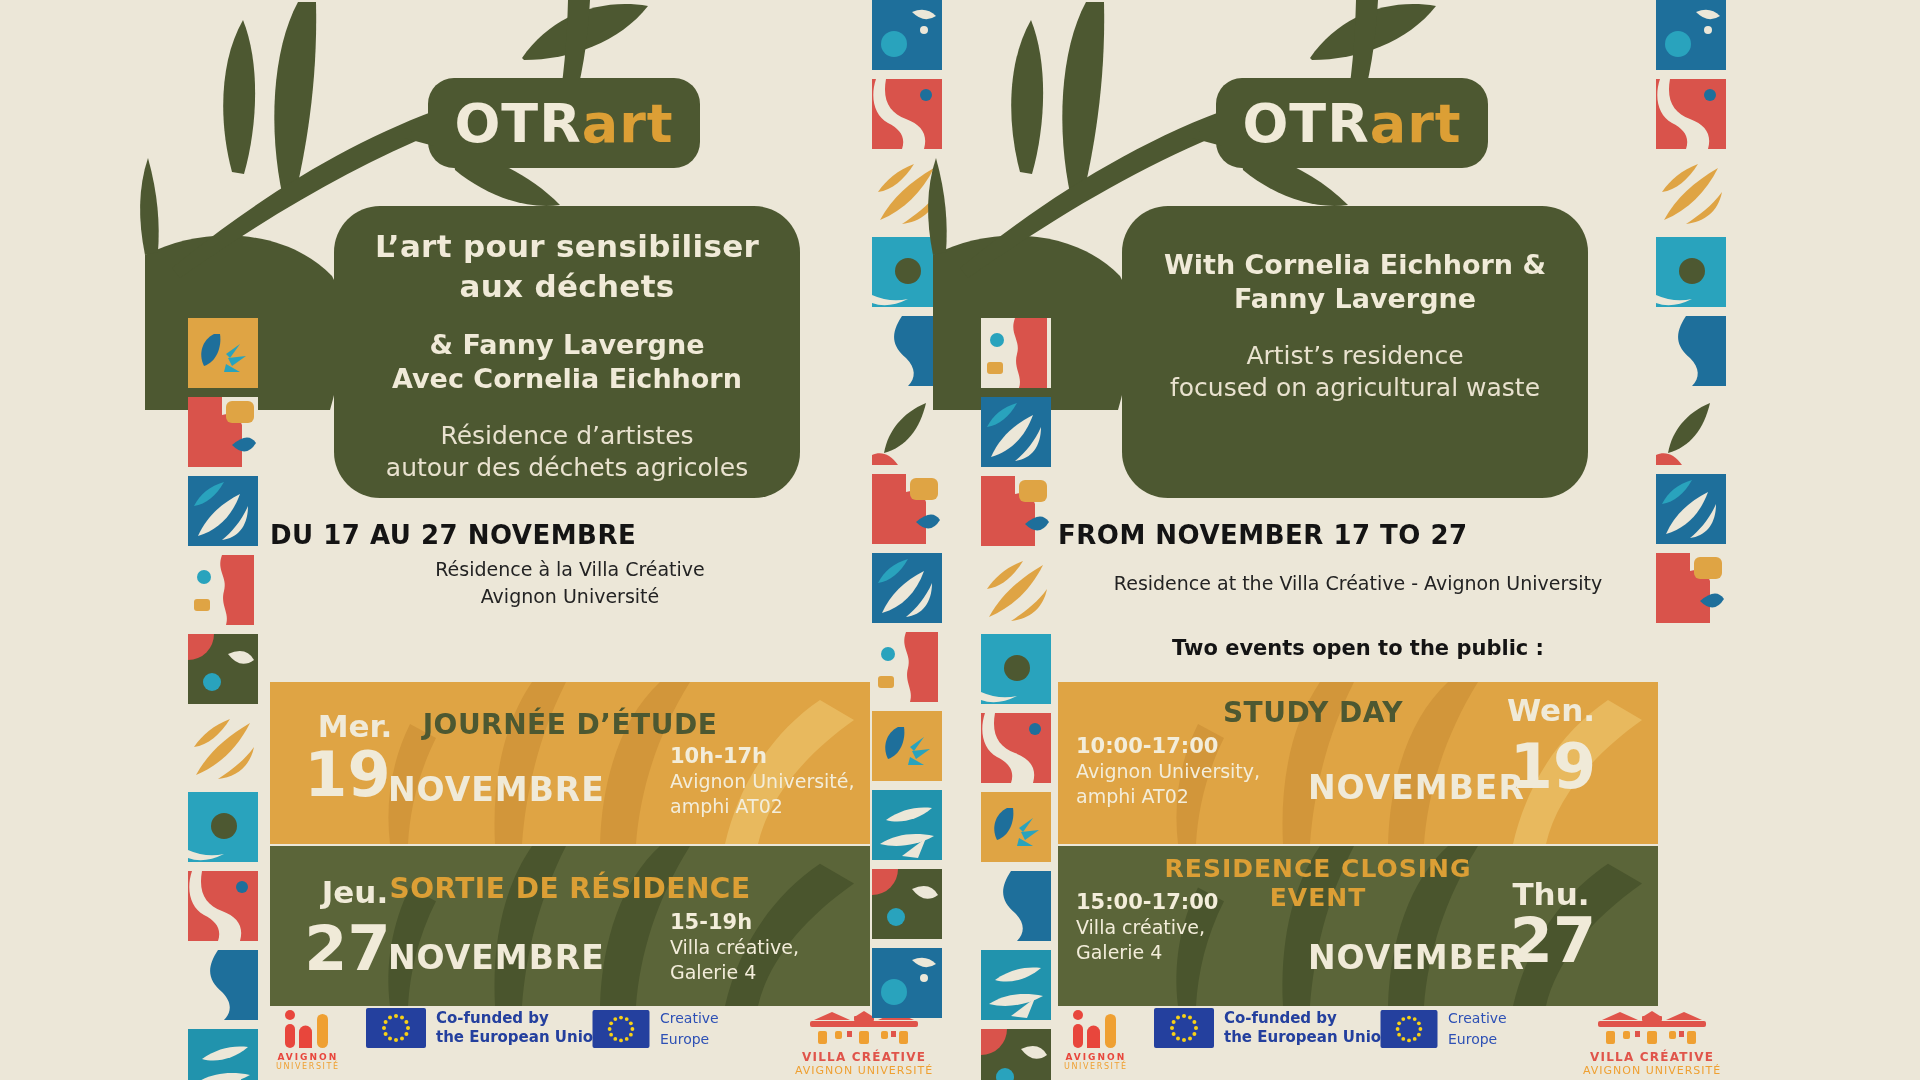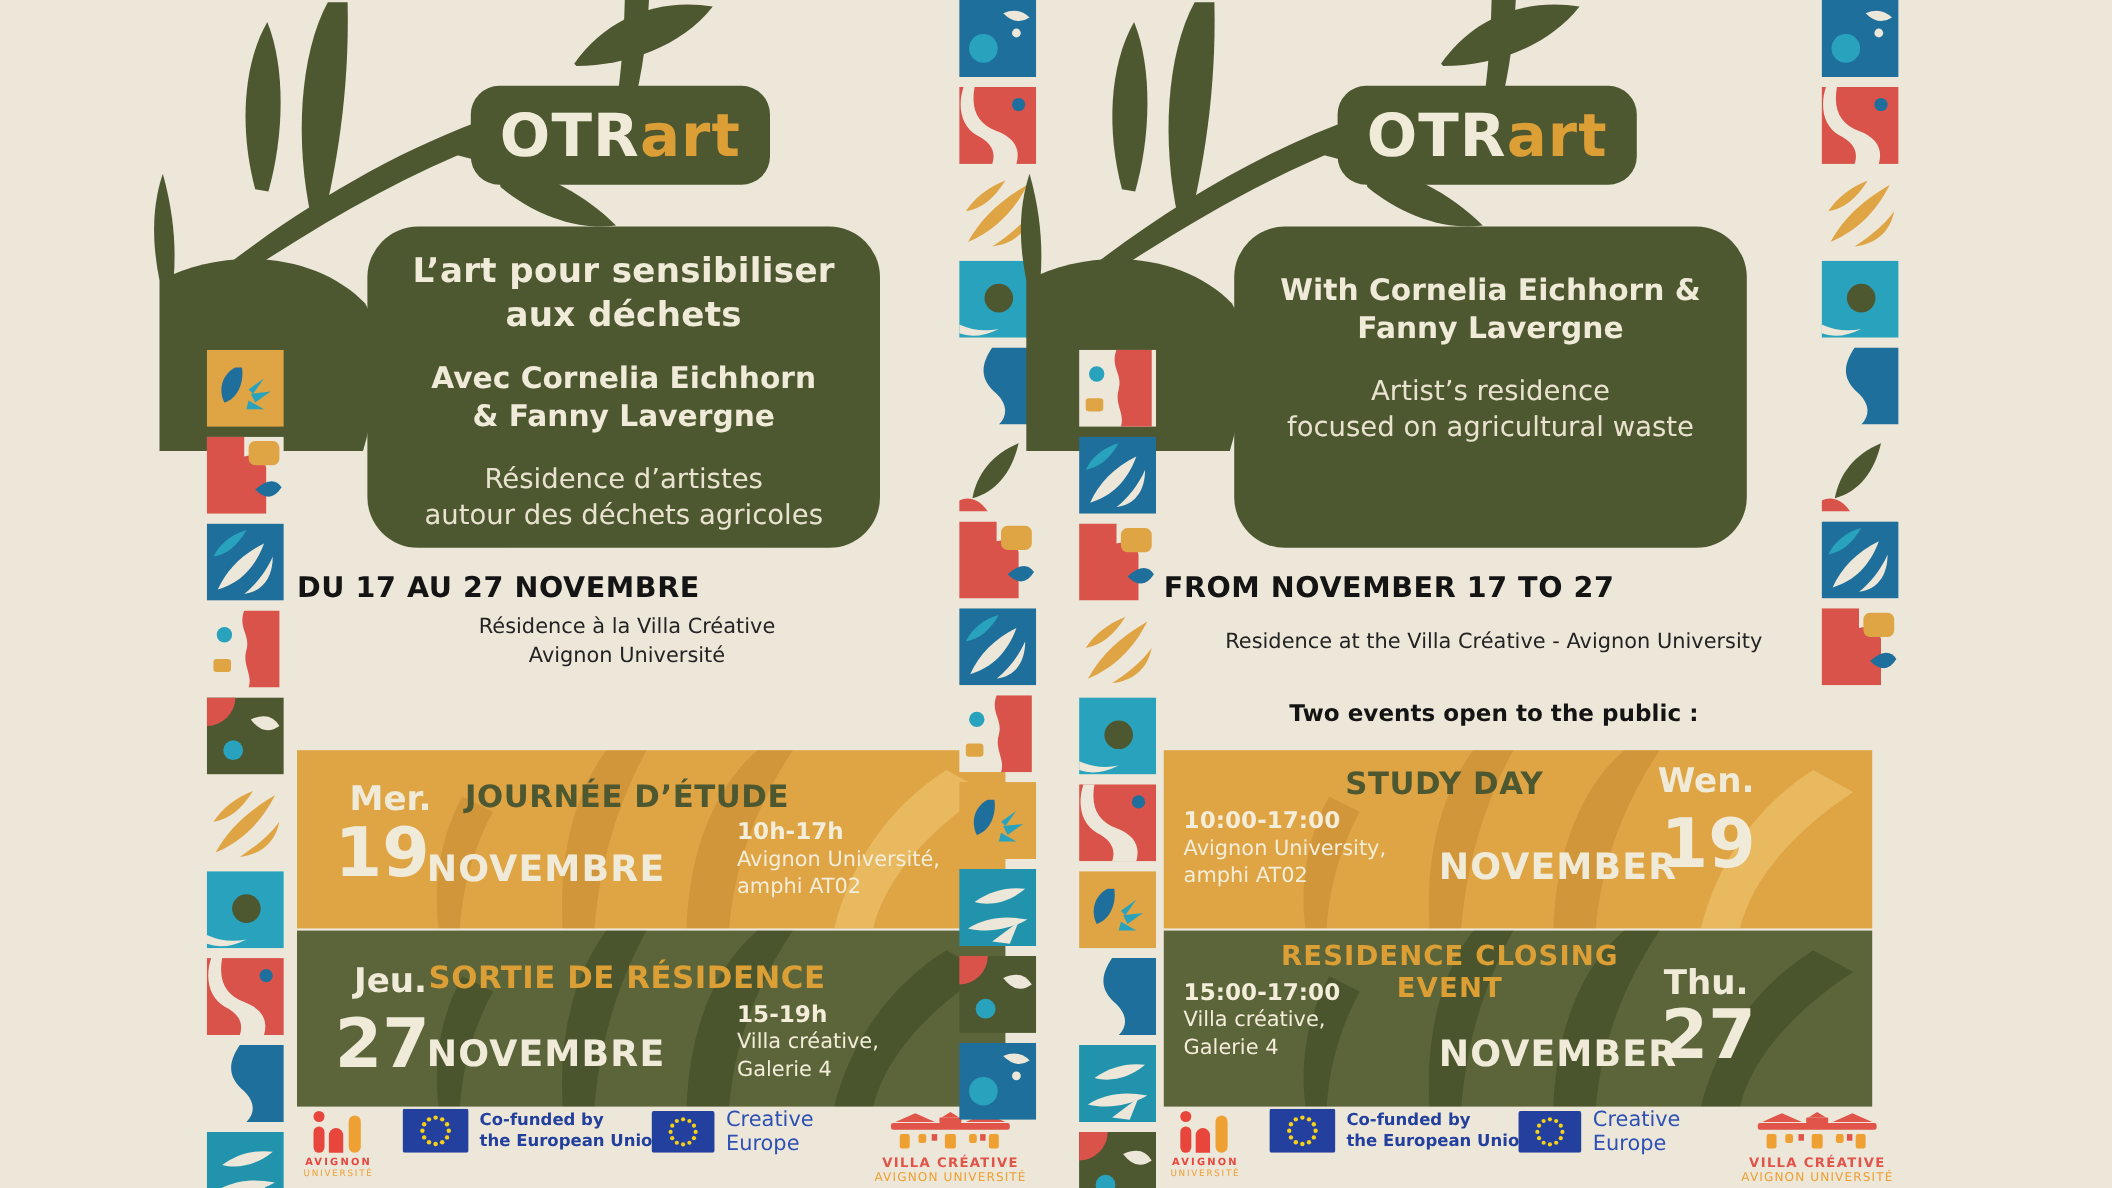--- a/index.html
+++ b/index.html
@@ -24,21 +24,21 @@
   .tblock .t3{font-size:25px;line-height:32px;margin-top:24px;color:#e9e2cf;}
 
   .dates{position:absolute;left:270px;top:520px;width:600px;text-align:left;
     font-size:26px;font-weight:bold;color:var(--ink,#141414);letter-spacing:.5px;}
   .venue{position:absolute;left:270px;top:556px;width:600px;text-align:center;
     font-size:19px;color:#232323;line-height:27px;}
   .venue.venue-en{top:570px;}
   .intro{position:absolute;left:270px;top:636px;width:600px;text-align:center;
     font-size:21px;font-weight:bold;color:var(--ink,#141414);}
 
-  .block{position:absolute;left:270px;width:600px;overflow:hidden;padding-left:44px;}
+  .block{position:absolute;left:270px;width:600px;overflow:hidden;}
   .block.orange{top:682px;height:162px;background:var(--gold,#dfa444);}
   .block.green{top:846px;height:160px;background:var(--oliveL,#5b6539);}
   .block svg.bdecor{position:absolute;left:0;top:0;width:100%;height:100%;}
   .block .txt{position:absolute;z-index:1;}
 
   .day-abbrev{font-size:31px;font-weight:bold;color:var(--creamT,#f0ead8);text-align:center;}
   .ev-name{font-size:28px;font-weight:bold;letter-spacing:.5px;text-align:center;}
   .ev-name.long{font-size:25px;letter-spacing:1px;}
   .ev-name.greentext{color:var(--olive,#4d5831);}
   .ev-name.goldtext{color:var(--goldT,#dc9f35);}
@@ -46,21 +46,21 @@
   .month{font-size:33px;font-weight:bold;color:var(--creamT,#f0ead8);letter-spacing:1px;text-align:left;}
   .ev-info{text-align:left;color:#f3edda;font-size:19px;line-height:25px;}
   .ev-info .time{font-weight:bold;font-size:21px;display:block;}
 
   .flogo{position:absolute;top:1008px;}
   .logo-col{display:flex;flex-direction:column;align-items:center;}
   .av-t1{color:#e8463c;font-weight:bold;font-size:9px;letter-spacing:2px;margin-top:2px;}
   .av-t2{color:#efa032;font-size:8px;letter-spacing:1.6px;}
   .eu-row{display:flex;align-items:center;gap:10px;}
   .cofund-text{color:var(--eu,#24409e);font-weight:bold;font-size:15px;line-height:19px;}
-  .ce-text{color:#2d50b5;font-size:19px;line-height:21px;}
+  .ce-text{color:#2d50b5;font-size:14px;line-height:21px;}
   .villa-t1{color:#e0544a;font-weight:bold;font-size:12px;letter-spacing:1.2px;margin-top:2px;}
   .villa-t2{color:#efa032;font-size:11px;letter-spacing:1px;}
 
   .tile{position:absolute;width:70px;height:70px;}
   .tile svg{display:block;width:70px;height:70px;}
 </style>
 </head>
 <body>
 
 <div class="canvas">
@@ -86,22 +86,22 @@
       <span>OTR</span>
         <span class="art">art</span>
     </div>
 
     <div class="tblock">
       <div class="t1">
         <div>L’art pour sensibiliser</div>
         <div>aux déchets</div>
       </div>
       <div class="t2">
+        <div>&amp; Fanny Lavergne</div>
         <div>Avec Cornelia Eichhorn</div>
-        <div>&amp; Fanny Lavergne</div>
       </div>
       <div class="t3">
         <div>Résidence d’artistes</div>
         <div>autour des déchets agricoles</div>
       </div>
     </div>
 
     <div class="dates">DU 17 AU 27 NOVEMBRE</div>
     <div class="venue">
       <div>Résidence à la Villa Créative</div>

